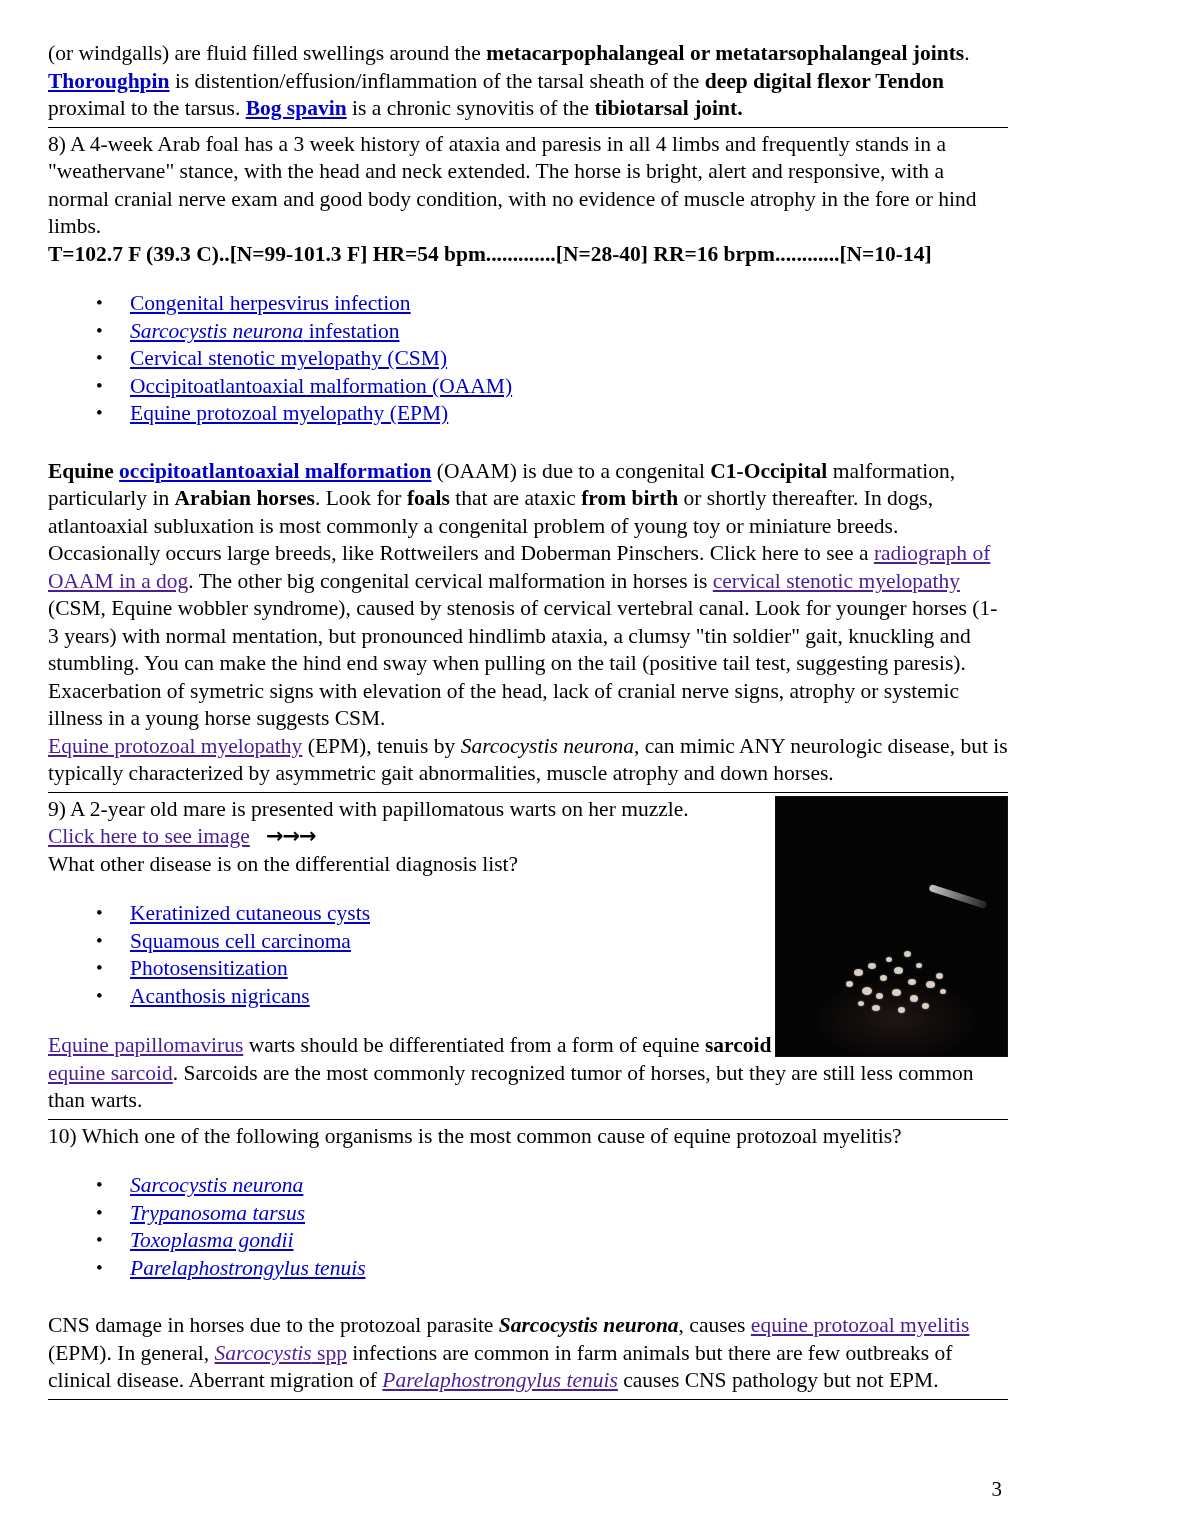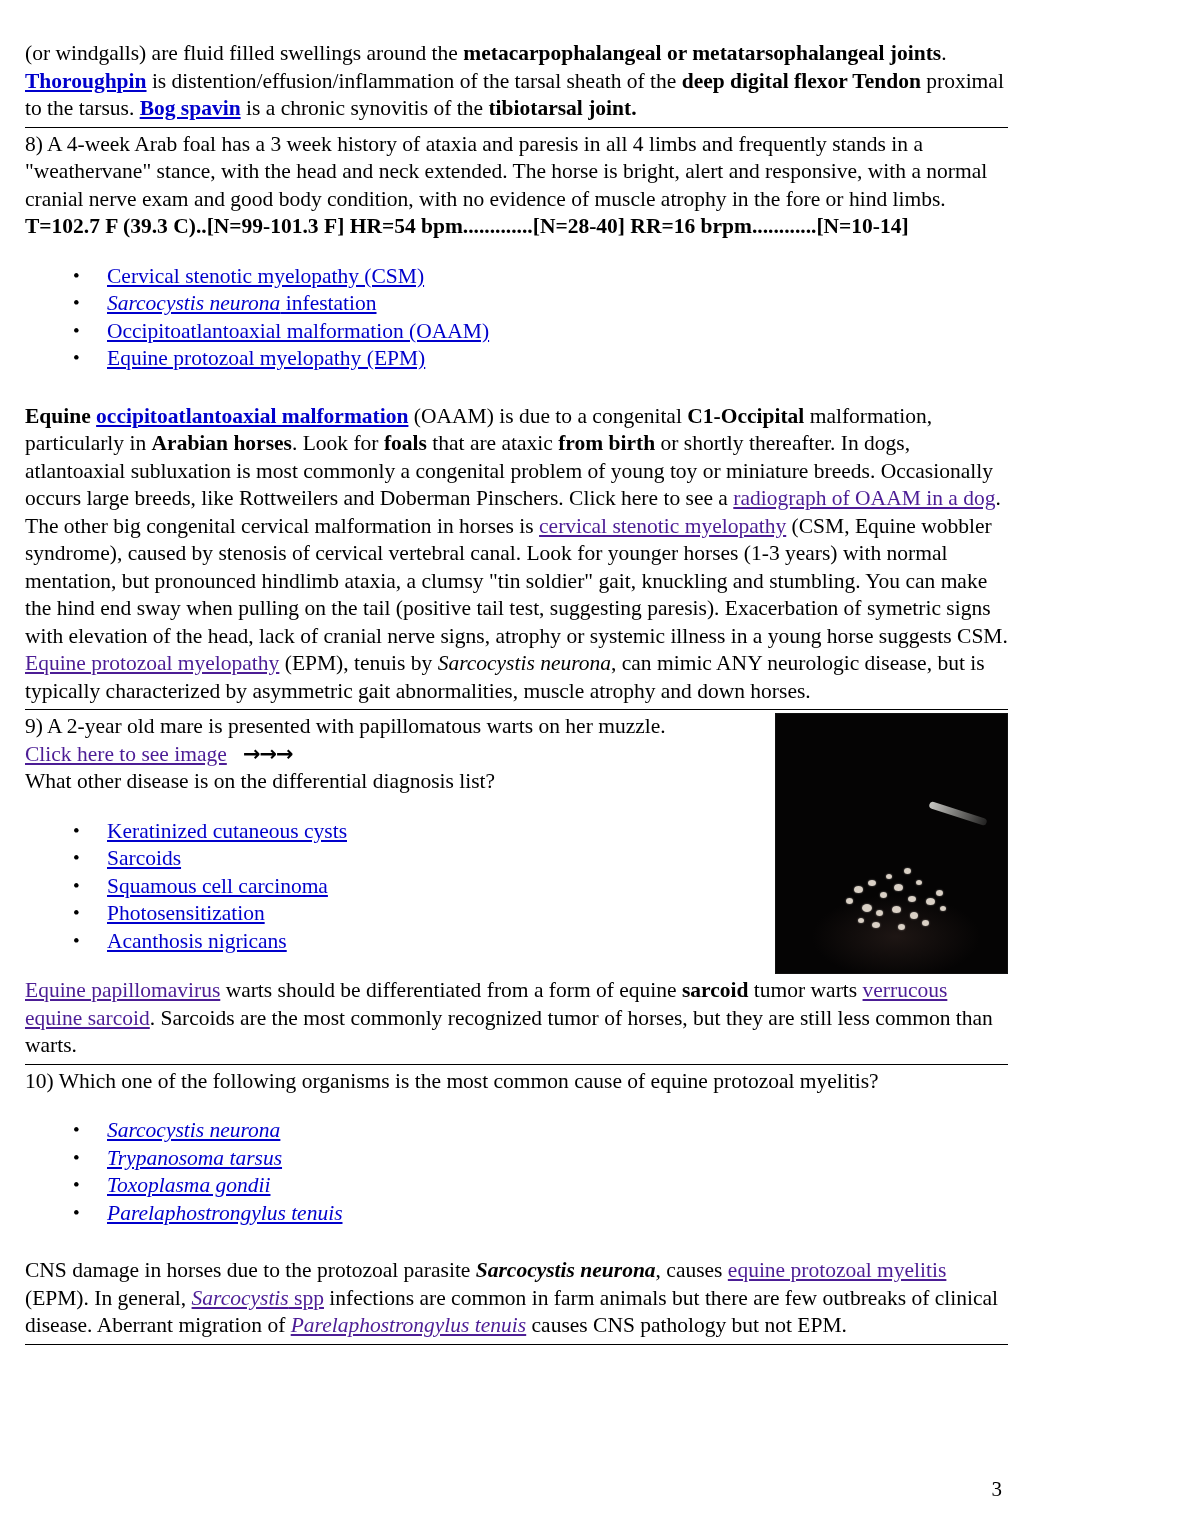--- a/index.html
+++ b/index.html
@@ -12,21 +12,21 @@
     height: 1536px;
     font-family: "Liberation Serif", "DejaVu Serif", serif;
     color: #000000;
     position: relative;
     overflow: hidden;
   }
   .page {
     box-sizing: border-box;
     width: 1038px;
     height: 1536px;
-    padding: 40px 30px 0 25px;
+    padding: 40px 30px 0 48px;
     position: relative;
   }
   p, .para {
     margin: 0;
     font-size: 21.5px;
     line-height: 27.5px;
     text-align: left;
   }
   .link {
     color: #4c1d95;
@@ -133,22 +133,23 @@
 
   <hr class="rule">
 
   <div class="q-block">
     <p class="para">8) A 4-week Arab foal has a 3 week history of ataxia and paresis in all 4 limbs and frequently stands in a "weathervane" stance, with the head and neck extended. The horse is bright, alert and responsive, with a normal cranial nerve exam and good body condition, with no evidence of muscle atrophy in the fore or hind limbs.</p>
     <p class="para bold">T=102.7 F (39.3 C)..[N=99-101.3 F]   HR=54 bpm.............[N=28-40]  RR=16 brpm............[N=10-14]</p>
 
     <div class="spacer-md"></div>
 
     <ul class="answers">
+      <li><a class="opt" href="#">Congenital herpesvirus infection</a></li>
+      <li><a class="opt" href="#"><span class="ital">Sarcocystis neurona</span><span> infestation</span></a></li>
       <li><a class="opt" href="#">Cervical stenotic myelopathy (CSM)</a></li>
-      <li><a class="opt" href="#"><span class="ital">Sarcocystis neurona</span><span> infestation</span></a></li>
       <li><a class="opt" href="#">Occipitoatlantoaxial malformation (OAAM)</a></li>
       <li><a class="opt" href="#">Equine protozoal myelopathy (EPM)</a></li>
     </ul>
   </div>
 
   <div class="spacer-lg"></div>
 
   <p class="para"><span class="bold">Equine </span><a class="bold-link" href="#">occipitoatlantoaxial malformation</a><span> (OAAM) is due to a congenital </span><span class="bold">C1-Occipital</span><span> malformation, particularly in </span><span class="bold">Arabian horses</span><span>. Look for </span><span class="bold">foals</span><span> that are ataxic </span><span class="bold">from birth</span><span> or shortly thereafter. In dogs, atlantoaxial subluxation is most commonly a congenital problem of young toy or miniature breeds. Occasionally occurs large breeds, like Rottweilers and Doberman Pinschers. Click here to see a </span><a class="link" href="#">radiograph of OAAM in a dog</a><span>. The other big congenital cervical malformation in horses is </span><a class="link" href="#">cervical stenotic myelopathy</a><span> (CSM, Equine wobbler syndrome), caused by stenosis of cervical vertebral canal. Look for younger horses (1-3 years) with normal mentation, but pronounced hindlimb ataxia, a clumsy "tin soldier" gait, knuckling and stumbling. You can make the hind end sway when pulling on the tail (positive tail test, suggesting paresis). Exacerbation of symetric signs with elevation of the head, lack of cranial nerve signs, atrophy or systemic illness in a young horse suggests CSM.</span></p>
 
   <p class="para"><a class="link" href="#">Equine protozoal myelopathy</a><span> (EPM), tenuis by </span><span class="ital">Sarcocystis neurona</span><span>, can mimic ANY neurologic disease, but is typically characterized by asymmetric gait abnormalities, muscle atrophy and down horses.</span></p>
@@ -186,21 +187,20 @@
 
     <div class="q9-text">
       <p class="para">9) A 2-year old mare is presented with papillomatous warts on her muzzle.</p>
       <p class="para"><a class="link" href="#">Click here to see image</a><span>&nbsp;&nbsp;&nbsp;</span><span class="arrows">→→→</span></p>
       <p class="para">What other disease is on the differential diagnosis list?</p>
 
       <div class="spacer-md"></div>
 
       <ul class="answers">
         <li><a class="opt" href="#">Keratinized cutaneous cysts</a></li>
-        <li><a class="opt" href="#">Sarcoids</a></li>
         <li><a class="opt" href="#">Squamous cell carcinoma</a></li>
         <li><a class="opt" href="#">Photosensitization</a></li>
         <li><a class="opt" href="#">Acanthosis nigricans</a></li>
       </ul>
     </div>
   </div>
 
   <div class="spacer-md"></div>
 
   <p class="para"><a class="link" href="#">Equine papillomavirus</a><span> warts should be differentiated from a form of equine </span><span class="bold">sarcoid</span><span> tumor warts </span><a class="link" href="#">verrucous equine sarcoid</a><span>. Sarcoids are the most commonly recognized tumor of horses, but they are still less common than warts.</span></p>

